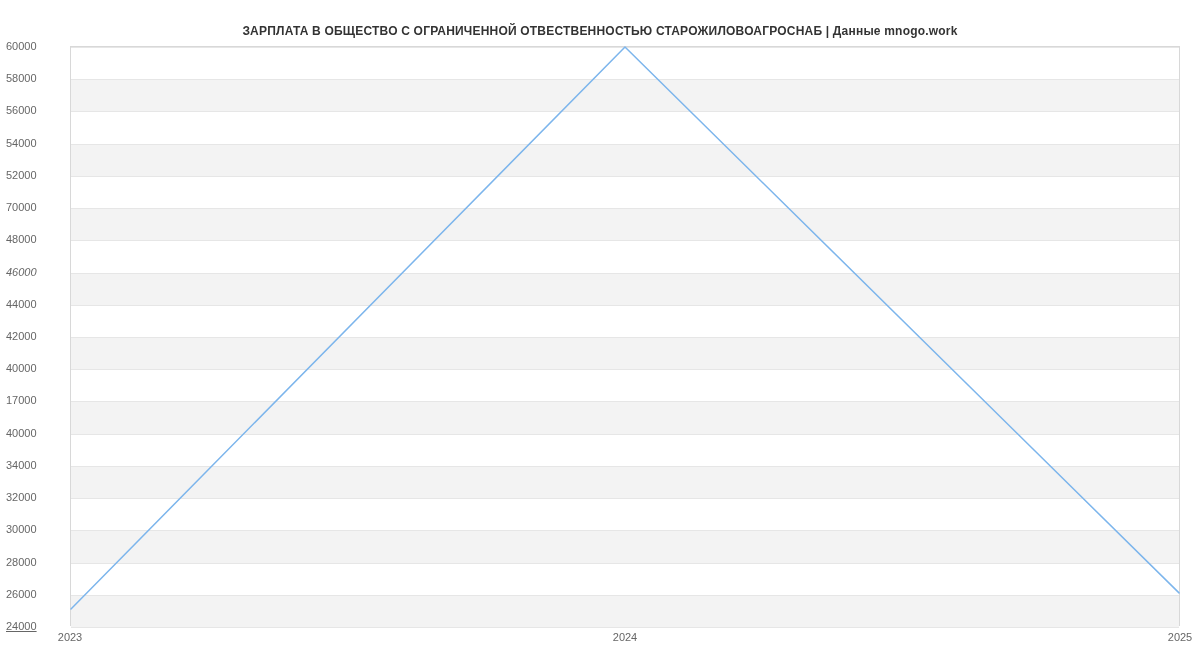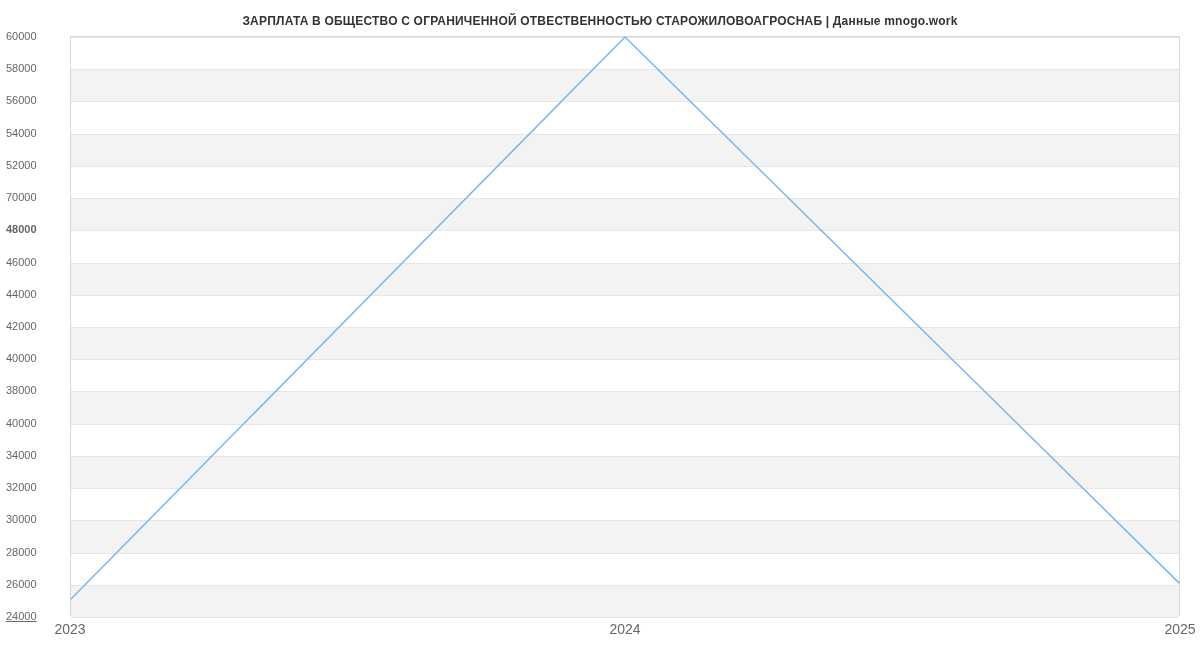--- a/index.html
+++ b/index.html
@@ -16,21 +16,21 @@
     text-align: center;
     font-size: 12px;
     font-weight: bold;
     color: #333333;
     padding-top: 8px;
     letter-spacing: 0.2px;
   }
   .plot-wrap {
     position: absolute;
     left: 0;
-    top: 6px;
+    top: 16px;
     width: 1200px;
     height: 520px;
   }
   .plot-area {
     position: absolute;
     left: 70px;
     top: 30px;
     width: 1110px;
     height: 580px;
     box-sizing: border-box;
@@ -54,21 +54,21 @@
     right: 1134px; 
     width: 60px;
     text-align: left;
     font-size: 11px;
     color: #666666;
     transform: translateY(-50%);
   }
   .xtick {
     position: absolute;
     top: 615px;
-    font-size: 14px;
+    font-size: 11px;
     color: #666666;
     transform: translateX(-50%);
   }
   svg.line-layer {
     position: absolute;
     left: 0;
     top: 0;
     width: 100%;
     height: 100%;
     overflow: visible;
@@ -119,26 +119,26 @@
         <path d="M0 563.8888888888889 L555 0 L1110 547.7777777777778" class="series" style="stroke: rgb(124, 181, 236);"></path>
       </svg>
   </div>
 <div class="ytick" style="top: 610px; text-decoration: underline;">24000</div>
     <div class="ytick" style="top: 577.778px;">26000</div>
     <div class="ytick" style="top: 545.556px;">28000</div>
     <div class="ytick" style="top: 513.333px;">30000</div>
     <div class="ytick" style="top: 481.111px;">32000</div>
     <div class="ytick" style="top: 448.889px;">34000</div>
     <div class="ytick" style="top: 416.667px;">40000</div>
-    <div class="ytick" style="top: 384.444px;">38000</div>
+    <div class="ytick" style="top: 384.444px;">17000</div>
     <div class="ytick" style="top: 352.222px;">40000</div>
     <div class="ytick" style="top: 320px;">42000</div>
     <div class="ytick" style="top: 287.778px;">44000</div>
-    <div class="ytick" style="top: 255.556px;">46000</div>
-    <div class="ytick" style="top: 223.333px; font-weight: bold;">48000</div>
+    <div class="ytick" style="top: 255.556px; font-style: italic;">46000</div>
+    <div class="ytick" style="top: 223.333px;">48000</div>
     <div class="ytick" style="top: 191.111px;">70000</div>
     <div class="ytick" style="top: 158.889px;">52000</div>
     <div class="ytick" style="top: 126.667px;">54000</div>
     <div class="ytick" style="top: 94.4444px;">56000</div>
     <div class="ytick" style="top: 62.2222px;">58000</div>
     <div class="ytick" style="top: 30px;">60000</div>
     <div class="xtick" style="left: 70px;">2023</div>
     <div class="xtick" style="left: 625px;">2024</div>
     <div class="xtick" style="left: 1180px;">2025</div>
   </div>

